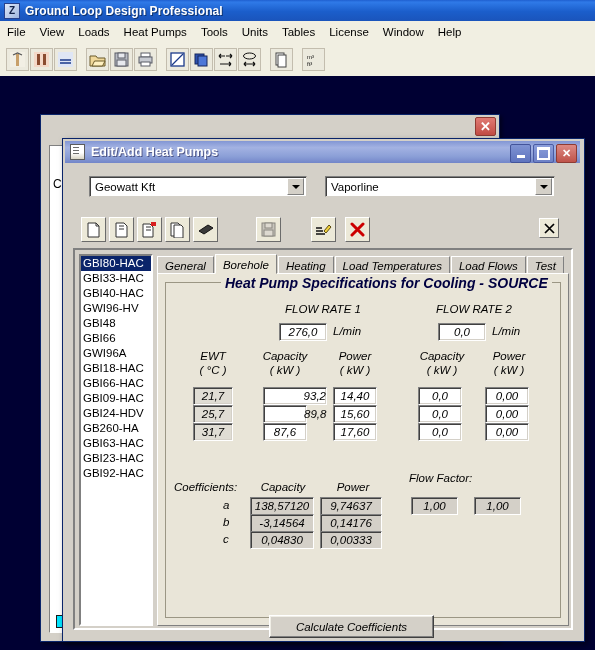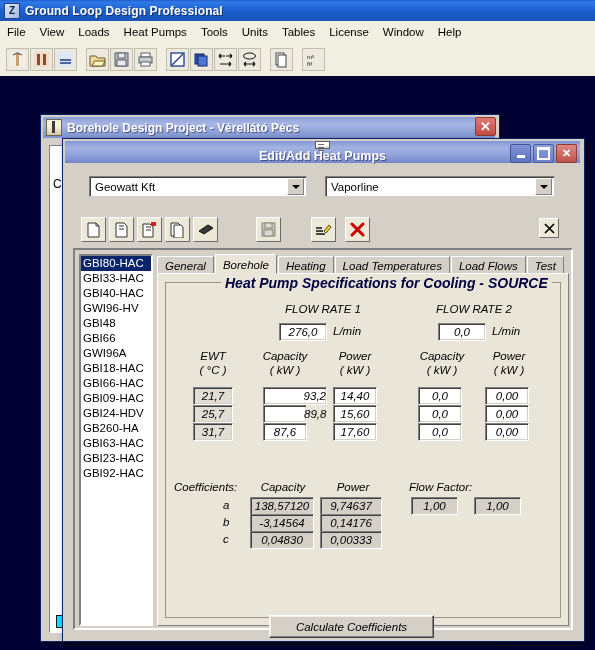--- a/index.html
+++ b/index.html
@@ -94,21 +94,21 @@
 
   
   #hp-window{
     position:absolute;left:62px;top:138px;width:521px;height:502px;
     background:#d4d0c8;border:1px solid #0a246a;
     box-shadow:3px 3px 6px rgba(0,0,0,.5);
   }
   #hp-titlebar{
     position:absolute;left:2px;top:2px;width:515px;height:22px;
     background:linear-gradient(to bottom,#8296d4 0%,#a3b2e2 30%,#8b9fd7 70%,#7386c9 100%);
-    display:flex;align-items:center;flex-direction:column;
+    display:flex;align-items:center;
   }
   #hp-titlebar .hp-icon{
     width:13px;height:14px;margin-left:5px;margin-right:6px;
     background:linear-gradient(to bottom,#ffffff 55%,#d8d4c4 100%);
     border:1px solid #5c5c5c;position:relative;
   }
   #hp-titlebar .hp-icon:before{
     content:"";position:absolute;left:2px;top:2px;width:6px;height:1px;background:#6c6c6c;
     box-shadow:0 3px 0 #6c6c6c,0 6px 0 #6c6c6c;
   }
@@ -326,24 +326,20 @@
           <text x="2" y="8" font-size="6" font-family="Liberation Sans" fill="#111">m³</text>
           <text x="2" y="15" font-size="6" font-family="Liberation Sans" fill="#111">ft³</text>
         </svg>
     </div>
   </div>
 
   <div id="app-client"></div>
 </div>
 
 <div id="borehole-window">
-  <div id="borehole-titlebar">
-    <span class="bh-icon"></span>
-    <span class="bh-text">Borehole Design Project - Vérellátó Pécs</span>
-  </div>
   <div id="borehole-close">✕</div>
   <div id="borehole-body">
     <div id="bh-left-panel"></div>
     <div id="bh-hidden-letter">C</div>
     <div id="bh-cyan-chip"></div>
   </div>
 </div>
 
 <div id="hp-window">
 
@@ -501,21 +497,21 @@
 
             <div class="fld gray" style="left:27px;top:140px;width:40px;">31,7</div>
             <div class="fld" style="left:97px;top:140px;width:44px;">87,6</div>
             <div class="fld" style="left:167px;top:140px;width:44px;">17,60</div>
             <div class="fld" style="left:252px;top:140px;width:44px;">0,0</div>
             <div class="fld" style="left:319px;top:140px;width:44px;">0,00</div>
 
             <div class="lbl" style="left:8px;top:198px;">Coefficients:</div>
             <div class="lbl" style="left:86px;top:198px;width:62px;text-align:center;">Capacity</div>
             <div class="lbl" style="left:156px;top:198px;width:62px;text-align:center;">Power</div>
-            <div class="lbl" style="left:243px;top:198px;">Flow Factor:</div>
+            <div class="lbl" style="left:243px;top:189px;">Flow Factor:</div>
 
             <div class="lbl" style="left:57px;top:216px;">a</div>
             <div class="fld ro" style="left:84px;top:214px;width:64px;">138,57120</div>
             <div class="fld ro" style="left:154px;top:214px;width:62px;">9,74637</div>
             <div class="fld ro" style="left:245px;top:214px;width:47px;">1,00</div>
             <div class="fld ro" style="left:308px;top:214px;width:47px;">1,00</div>
 
             <div class="lbl" style="left:57px;top:233px;">b</div>
             <div class="fld ro" style="left:84px;top:231px;width:64px;">-3,14564</div>
             <div class="fld ro" style="left:154px;top:231px;width:62px;">0,14176</div>

